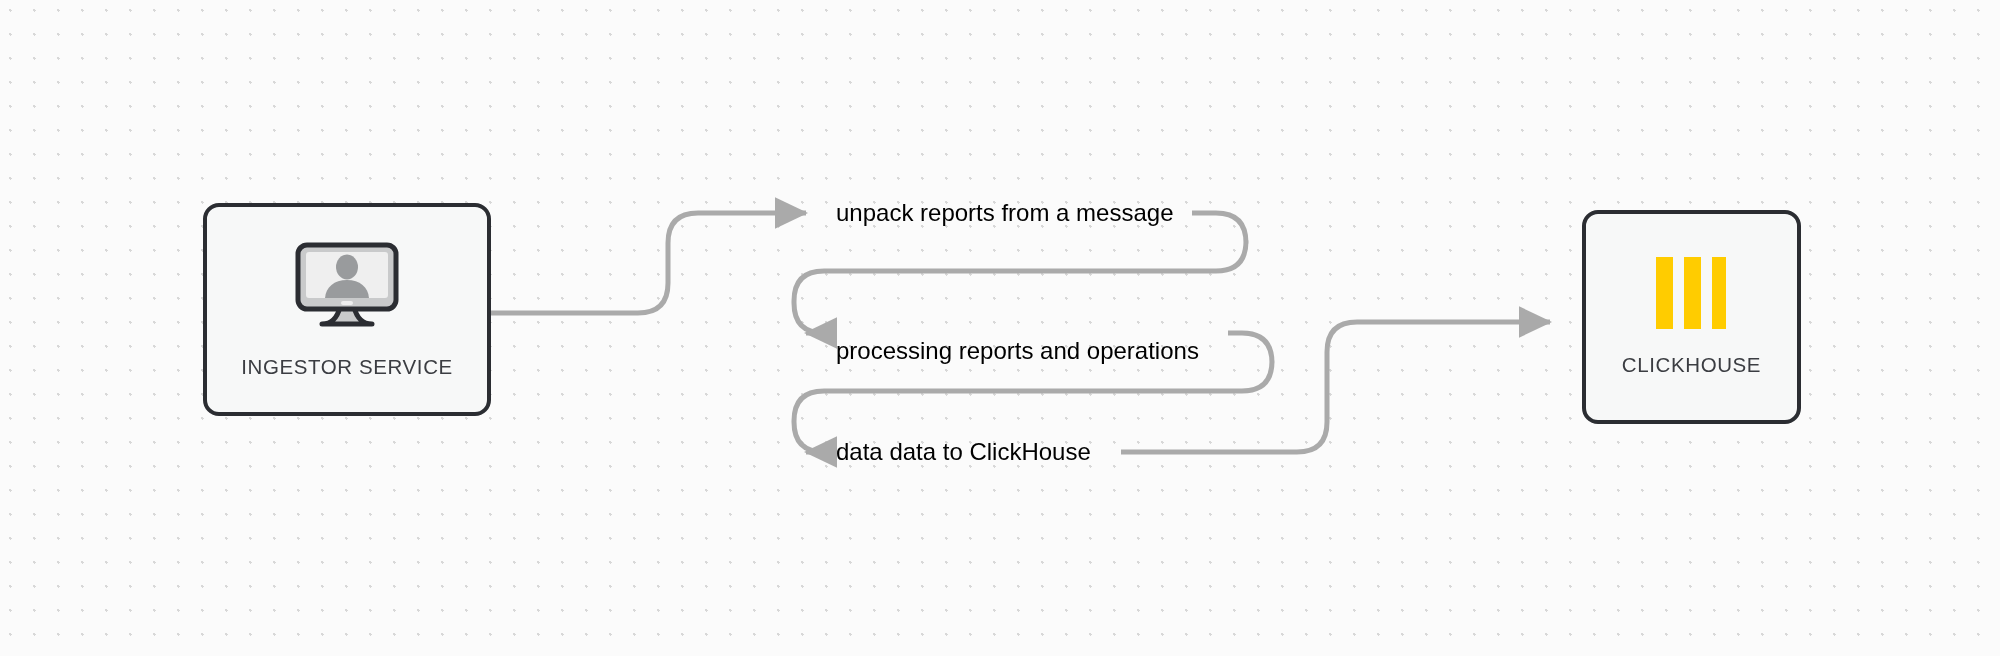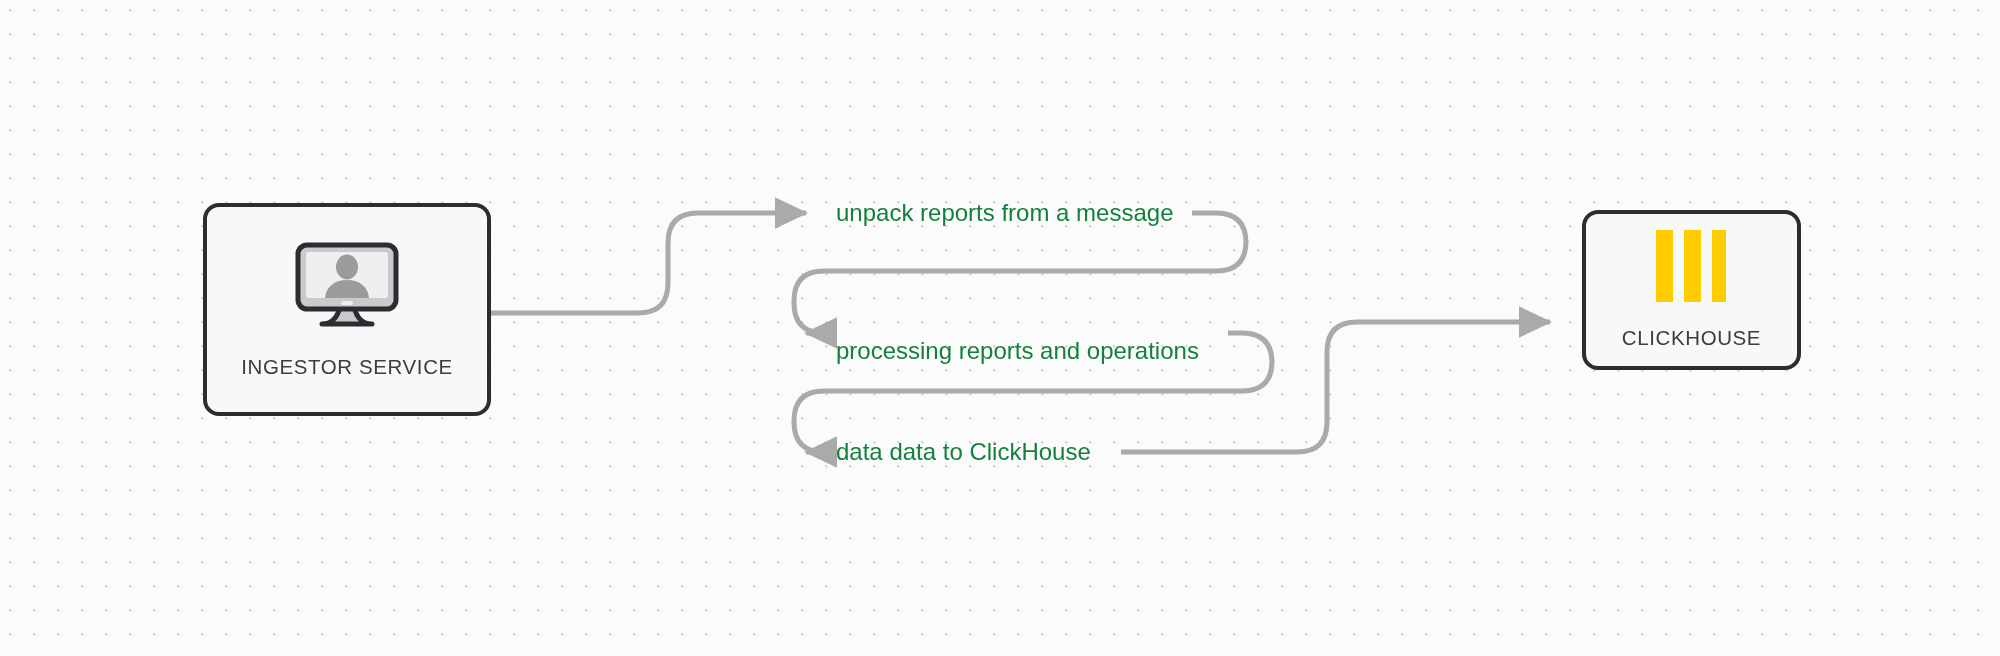--- a/index.html
+++ b/index.html
@@ -55,21 +55,21 @@
     left: 203px;
     top: 203px;
     width: 288px;
     height: 213px;
   }
 
   #node-clickhouse {
     left: 1582px;
     top: 210px;
     width: 219px;
-    height: 160px;
+    height: 214px;
   }
 
   .node-label {
     font-size: 20.5px;
     letter-spacing: 0.6px;
     color: #3b3d42;
     text-align: center;
     white-space: nowrap;
   }
 
@@ -77,21 +77,21 @@
   #node-clickhouse .node-label { margin-top: 20px; }
 
   .node-icon {
     display: block;
   }
 
   
   .edge-label {
     position: absolute;
     font-size: 24px;
-    color: #15803d;
+    color: #000000;
     white-space: nowrap;
     line-height: 1;
     transform: translateY(-50%);
   }
   #edge-label-0 { left: 836px; top: 213px; }
   #edge-label-1 { left: 836px; top: 351px; }
   #edge-label-2 { left: 836px; top: 452px; }
 </style>
 </head>
 <body>

